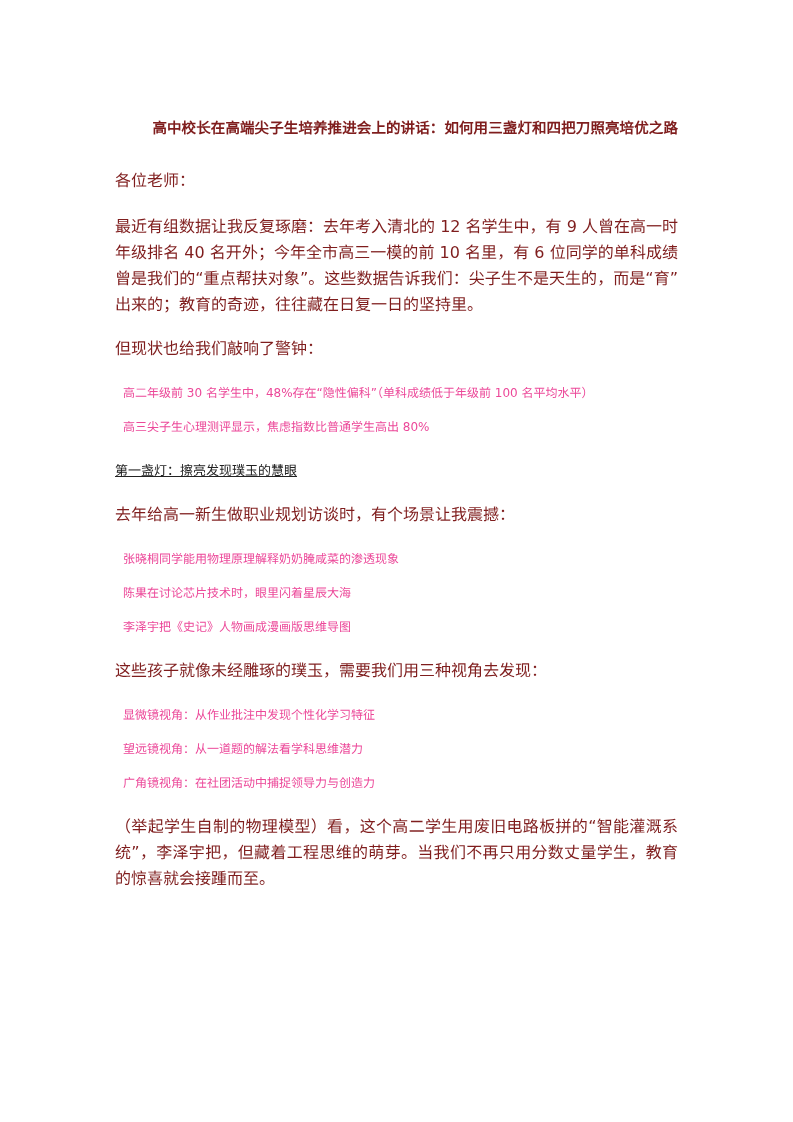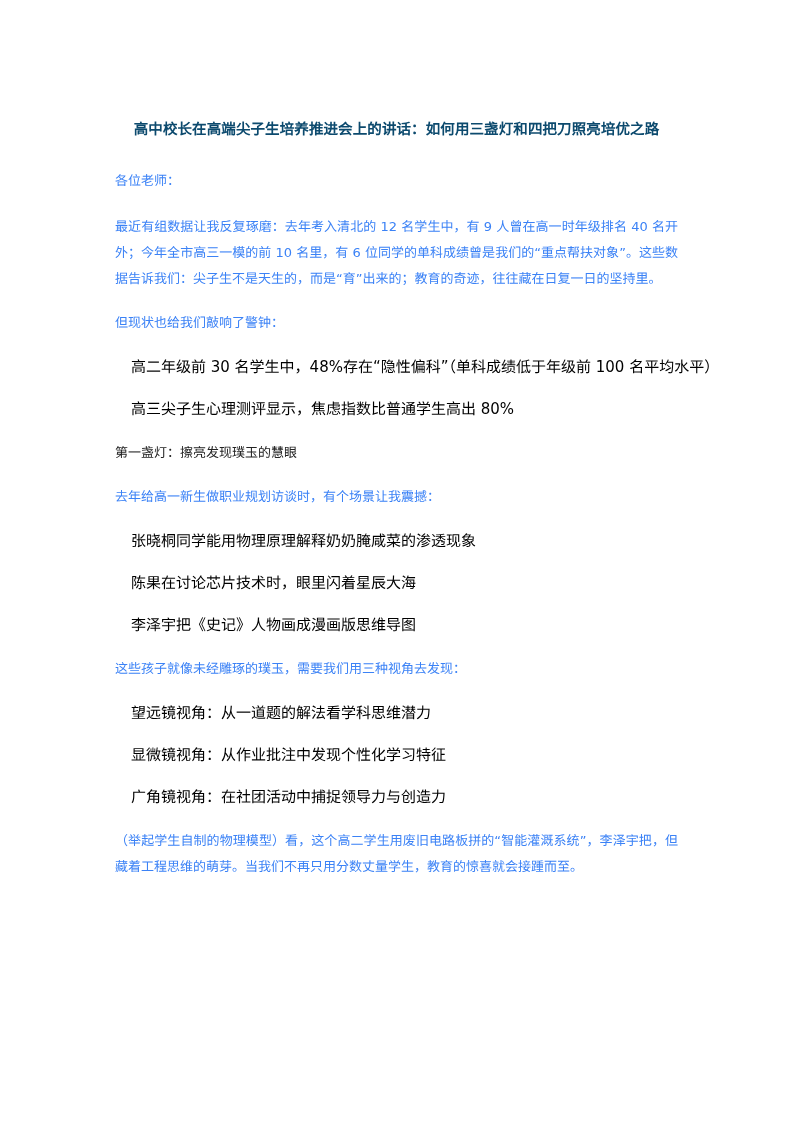--- a/index.html
+++ b/index.html
@@ -24,51 +24,53 @@
     background: #ffffff;
   }
   .doc-body {
     width: 563px;
   }
   .doc-title {
     font-size: 14.5px;
     font-weight: bold;
     line-height: 33px;
     letter-spacing: 0.1px;
-    color: #0c4a6e;
+    color: #7f1d1d;
     margin: 0 0 22px 0;
-    text-align: center;
+    text-align: right;
+    font-family: Liberation Mono, monospace;
   }
   .para {
-    font-size: 13px;
+    font-size: 16px;
     line-height: 26px;
-    color: #3b82f6;
+    color: #7f1d1d;
     margin: 0 0 18px 0;
     text-align: justify;
     text-justify: inter-ideograph;
     word-break: break-all;
   }
   .para.salutation {
     margin-bottom: 20px;
   }
   .listblock {
     margin: 0 0 18px 0;
   }
   .listline {
-    font-size: 15px;
+    font-size: 12px;
     line-height: 26px;
-    color: #000000;
-    margin: 16px;
+    color: #ec4899;
+    margin: 8px;
     white-space: nowrap;
   }
   .heading-line {
     font-size: 13px;
     line-height: 26px;
     color: #222222;
     margin: 0 0 18px 0;
+    text-decoration: underline;
   }
   .para.lead {
     margin-bottom: 18px;
   }
 </style>
 </head>
 <body>
 
 <div class="page">
   <div class="doc-body">
@@ -94,21 +96,21 @@
 
     <div class="listblock">
       <p class="listline">张晓桐同学能用物理原理解释奶奶腌咸菜的渗透现象</p>
       <p class="listline">陈果在讨论芯片技术时，眼里闪着星辰大海</p>
       <p class="listline">李泽宇把《史记》人物画成漫画版思维导图</p>
     </div>
 
     <p class="para lead">这些孩子就像未经雕琢的璞玉，需要我们用三种视角去发现：</p>
 
     <div class="listblock">
+      <p class="listline">显微镜视角：从作业批注中发现个性化学习特征</p>
       <p class="listline">望远镜视角：从一道题的解法看学科思维潜力</p>
-      <p class="listline">显微镜视角：从作业批注中发现个性化学习特征</p>
       <p class="listline">广角镜视角：在社团活动中捕捉领导力与创造力</p>
     </div>
 
     <p class="para">（举起学生自制的物理模型）看，这个高二学生用废旧电路板拼的“智能灌溉系统”，李泽宇把，但藏着工程思维的萌芽。当我们不再只用分数丈量学生，教育的惊喜就会接踵而至。</p>
 
   </div>
 </div>
 
 </body></html>

